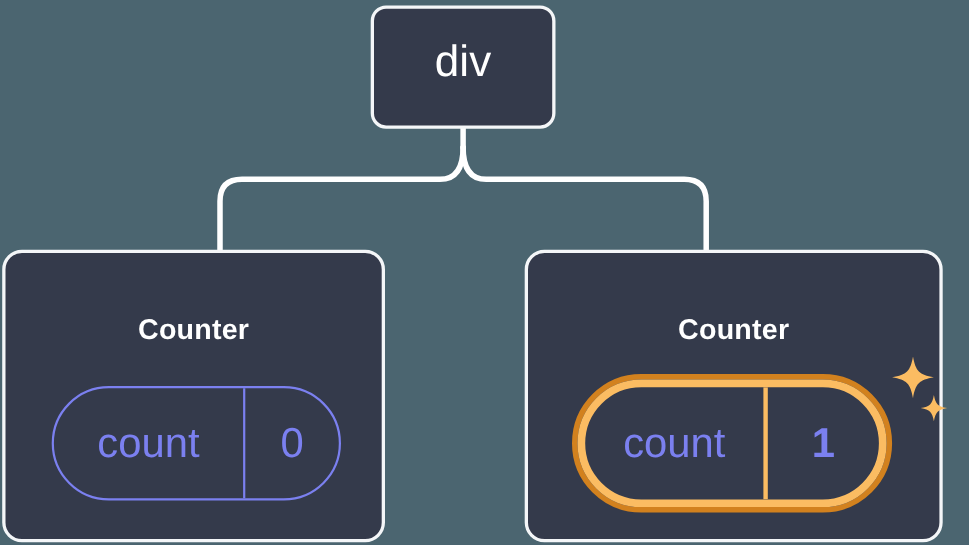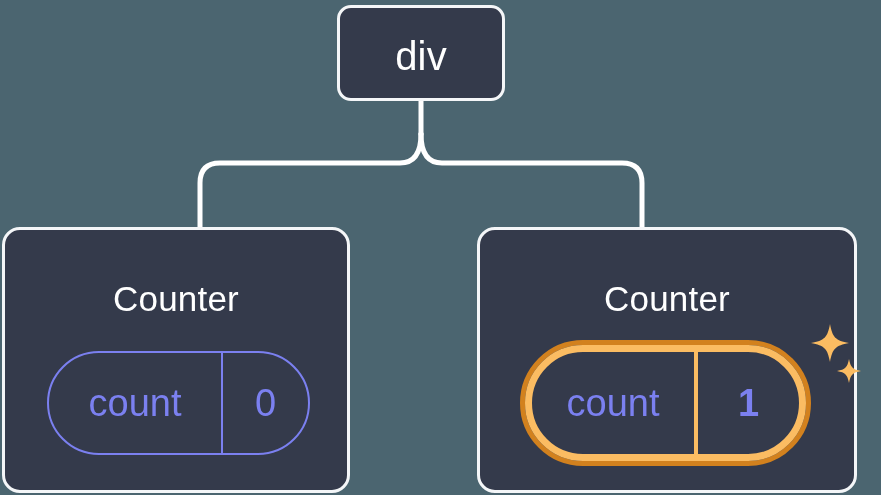--- a/index.html
+++ b/index.html
@@ -35,21 +35,21 @@
     position: absolute;
     box-sizing: border-box;
     background: #343a4b;
     border: 3px solid #f4f6f8;
     border-radius: 16px;
   }
   #node-div {
     left: 337px;
     top: 5px;
     width: 168px;
-    height: 96px;
+    height: 112px;
     border-radius: 14px;
   }
   #node-counter-left {
     left: 2px;
     top: 227px;
     width: 348px;
     height: 266px;
     border-radius: 18px;
   }
   #node-counter-right {
@@ -70,23 +70,23 @@
     white-space: nowrap;
   }
   #node-div .node-title {
     top: 26px;
     font-size: 40px;
     line-height: 44px;
     font-weight: 400;
   }
   .counter-title {
     top: 50px;
-    font-size: 35px;
+    font-size: 26px;
     line-height: 38px;
-    font-weight: 400;
+    font-weight: 700;
   }
 
   
   .state-pill {
     position: absolute;
     box-sizing: border-box;
     display: flex;
     align-items: stretch;
     border: 2px solid #7b80f0;
     border-radius: 999px;

